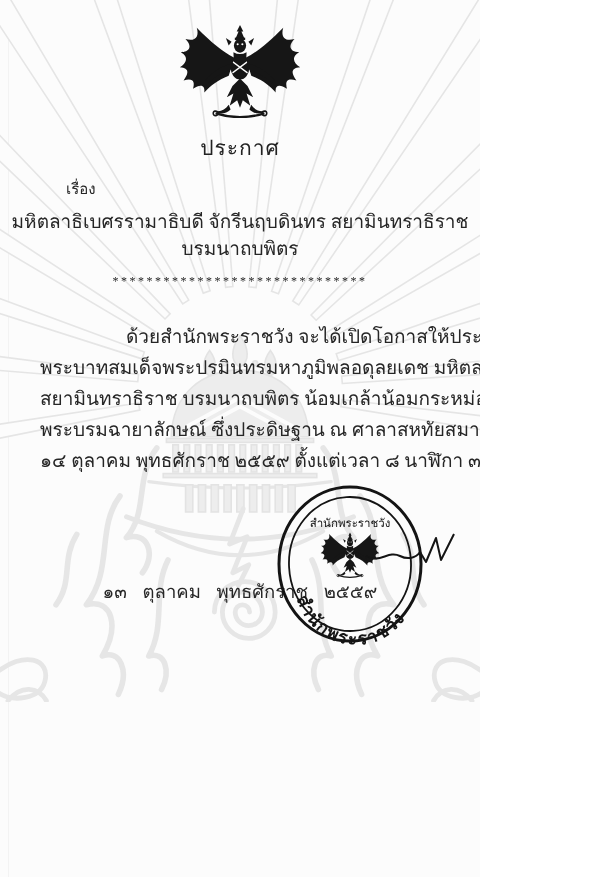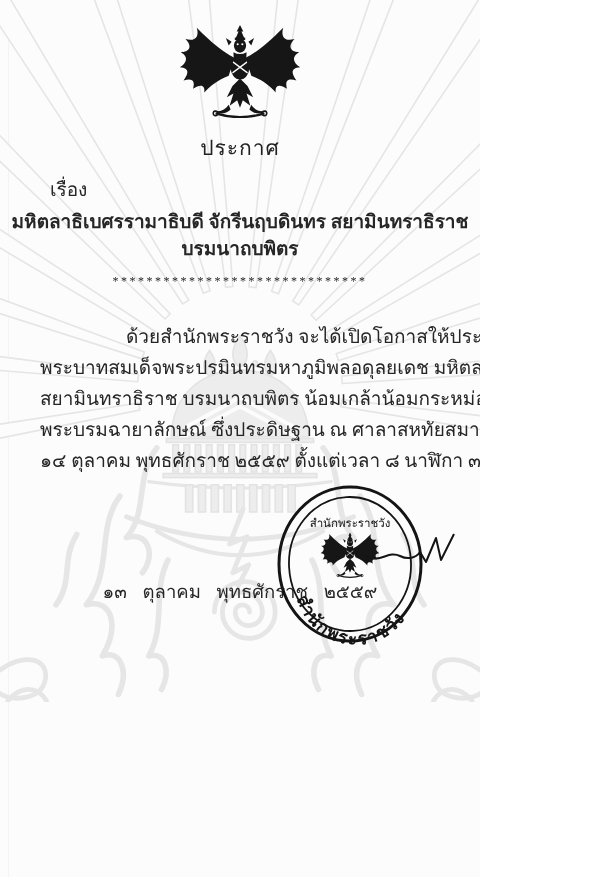--- a/index.html
+++ b/index.html
@@ -6,22 +6,22 @@
   .page{
     position:relative;width:480px;height:877px;overflow:hidden;
     background:#fcfcfc;color:#262626;
     font-family:"Liberation Serif","DejaVu Serif",serif;
   }
   .edge{position:absolute;left:8px;top:0;bottom:0;width:1px;background:#f3f3f3;}
   .wm{position:absolute;inset:0;z-index:0;}
   .content{position:relative;z-index:1;}
   .emblem{display:block;margin:24px auto 0;width:136px;height:94px;}
   .title{margin-top:13px;text-align:center;font-size:21px;letter-spacing:1px;color:#222;}
-  .subject{margin-top:12px;padding-left:50px;font-size:19px;display:flex;gap:14px;line-height:27px;}
-  .subject2{margin-top:5px;text-align:center;font-size:19px;line-height:27px;font-weight:bold;}
+  .subject{margin-top:12px;padding-left:66px;font-size:15px;display:flex;gap:14px;line-height:27px;}
+  .subject2{margin-top:5px;text-align:center;font-size:19px;line-height:27px;}
   .stars{margin-top:12px;text-align:center;font-size:12px;letter-spacing:2.5px;color:#1d1d1d;}
   .bodytext{margin-top:32px;padding:0 34px 0 40px;font-size:19px;line-height:31px;}
   .bodytext .line{white-space:nowrap;}
   .bodytext .indent{padding-left:86px;}
   .seal{position:absolute;left:268px;top:474px;width:230px;height:186px;z-index:3;overflow:visible;}
   .dateline{position:absolute;top:577px;left:0;right:0;z-index:2;text-align:center;
     font-size:18.5px;word-spacing:11px;color:#262626;}
   .wm-rays polygon{fill:#fcfcfc;stroke:#e5e5e5;stroke-width:2;}
   .wm-solid{fill:#ededed;stroke:#e3e3e3;stroke-width:2;}
   .wm-line{fill:none;stroke:#e6e6e6;stroke-linecap:round;stroke-linejoin:round;}

